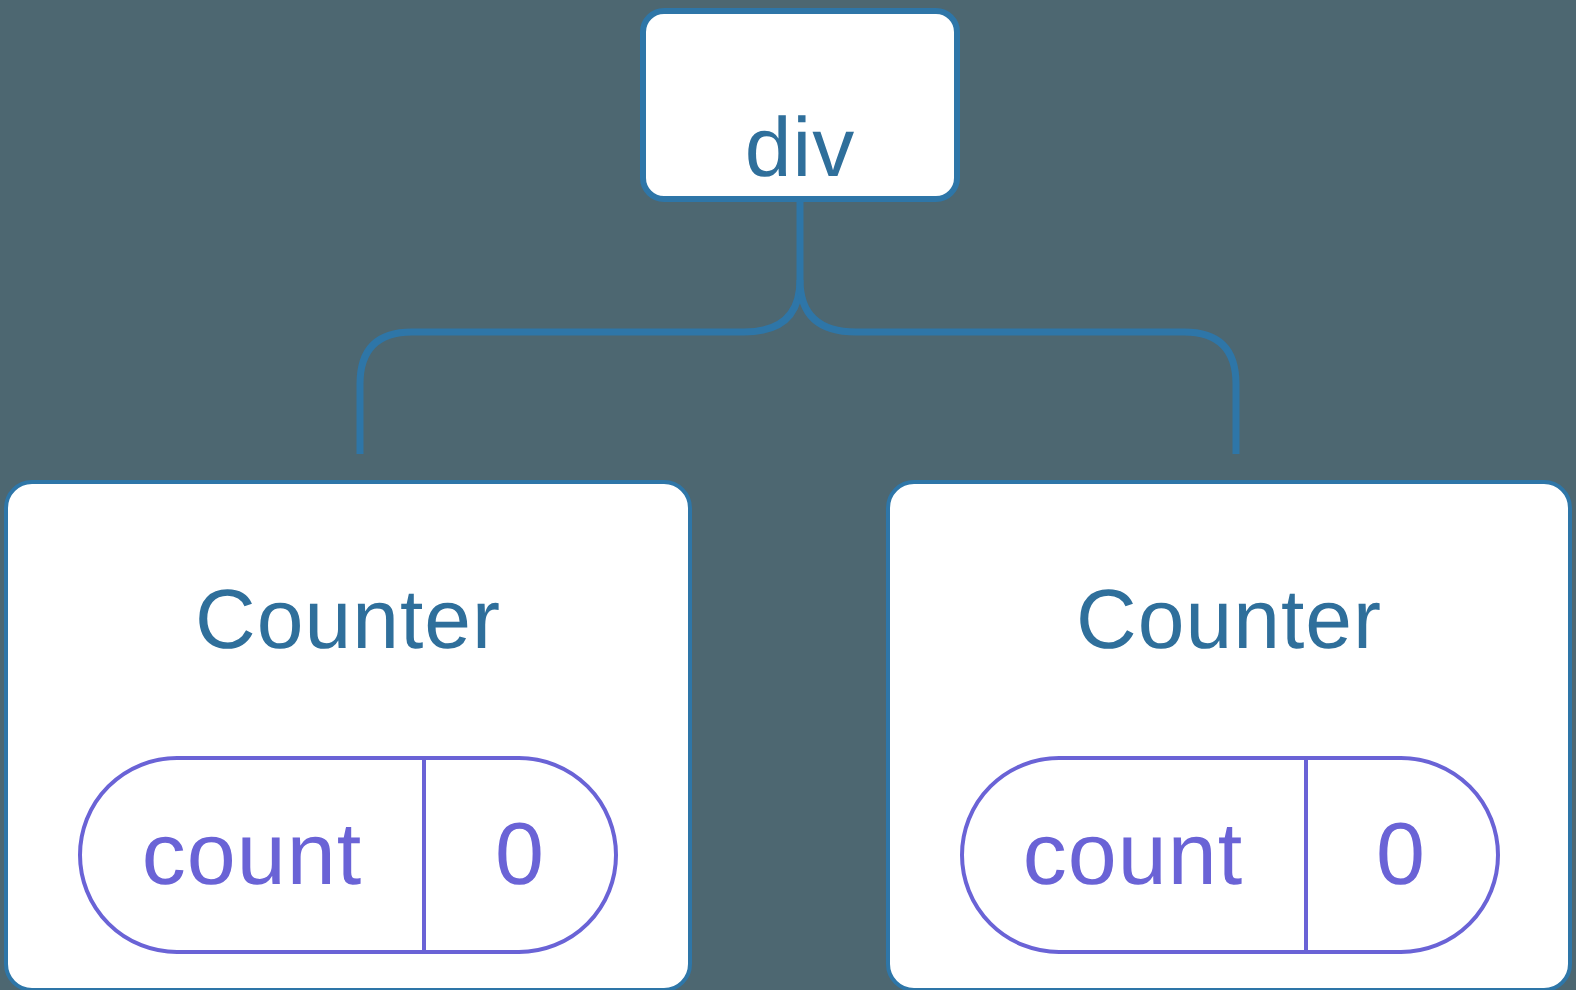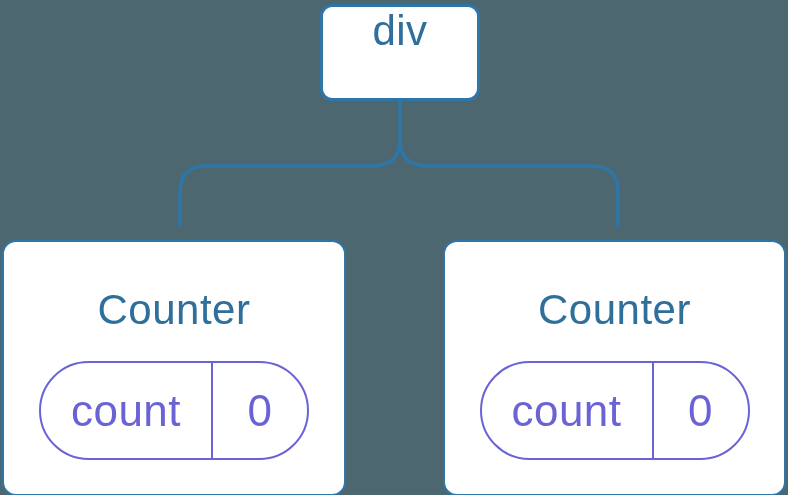--- a/index.html
+++ b/index.html
@@ -25,21 +25,21 @@
   .root-node {
     position: absolute;
     left: 320px;
     top: 4px;
     width: 160px;
     height: 97px;
     background: var(--card-background);
     border: 3px solid var(--line);
     border-radius: 12px;
     display: flex;
-    align-items: flex-start;
+    align-items: flex-end;
     justify-content: center;
   }
   .root-node .node-label {
     color: var(--node-text);
     font-size: 42px;
     font-weight: 500;
     letter-spacing: 0.5px;
   }
   
   .connector-svg {
@@ -71,21 +71,21 @@
   .component-card.right { left: 443px; width: 343px; }
   .component-title {
     margin-top: 44px;
     line-height: 48px;
     color: var(--node-text);
     font-size: 42px;
     font-weight: 500;
     letter-spacing: 0.5px;
   }
   .state-pill {
-    margin-top: 27px;
+    margin-top: 44px;
     width: 270px;
     height: 99px;
     border: 2px solid var(--state-accent);
     border-radius: 50px;
     display: flex;
     overflow: hidden;
   }
   .state-key, .state-value {
     display: flex;
     align-items: center;

